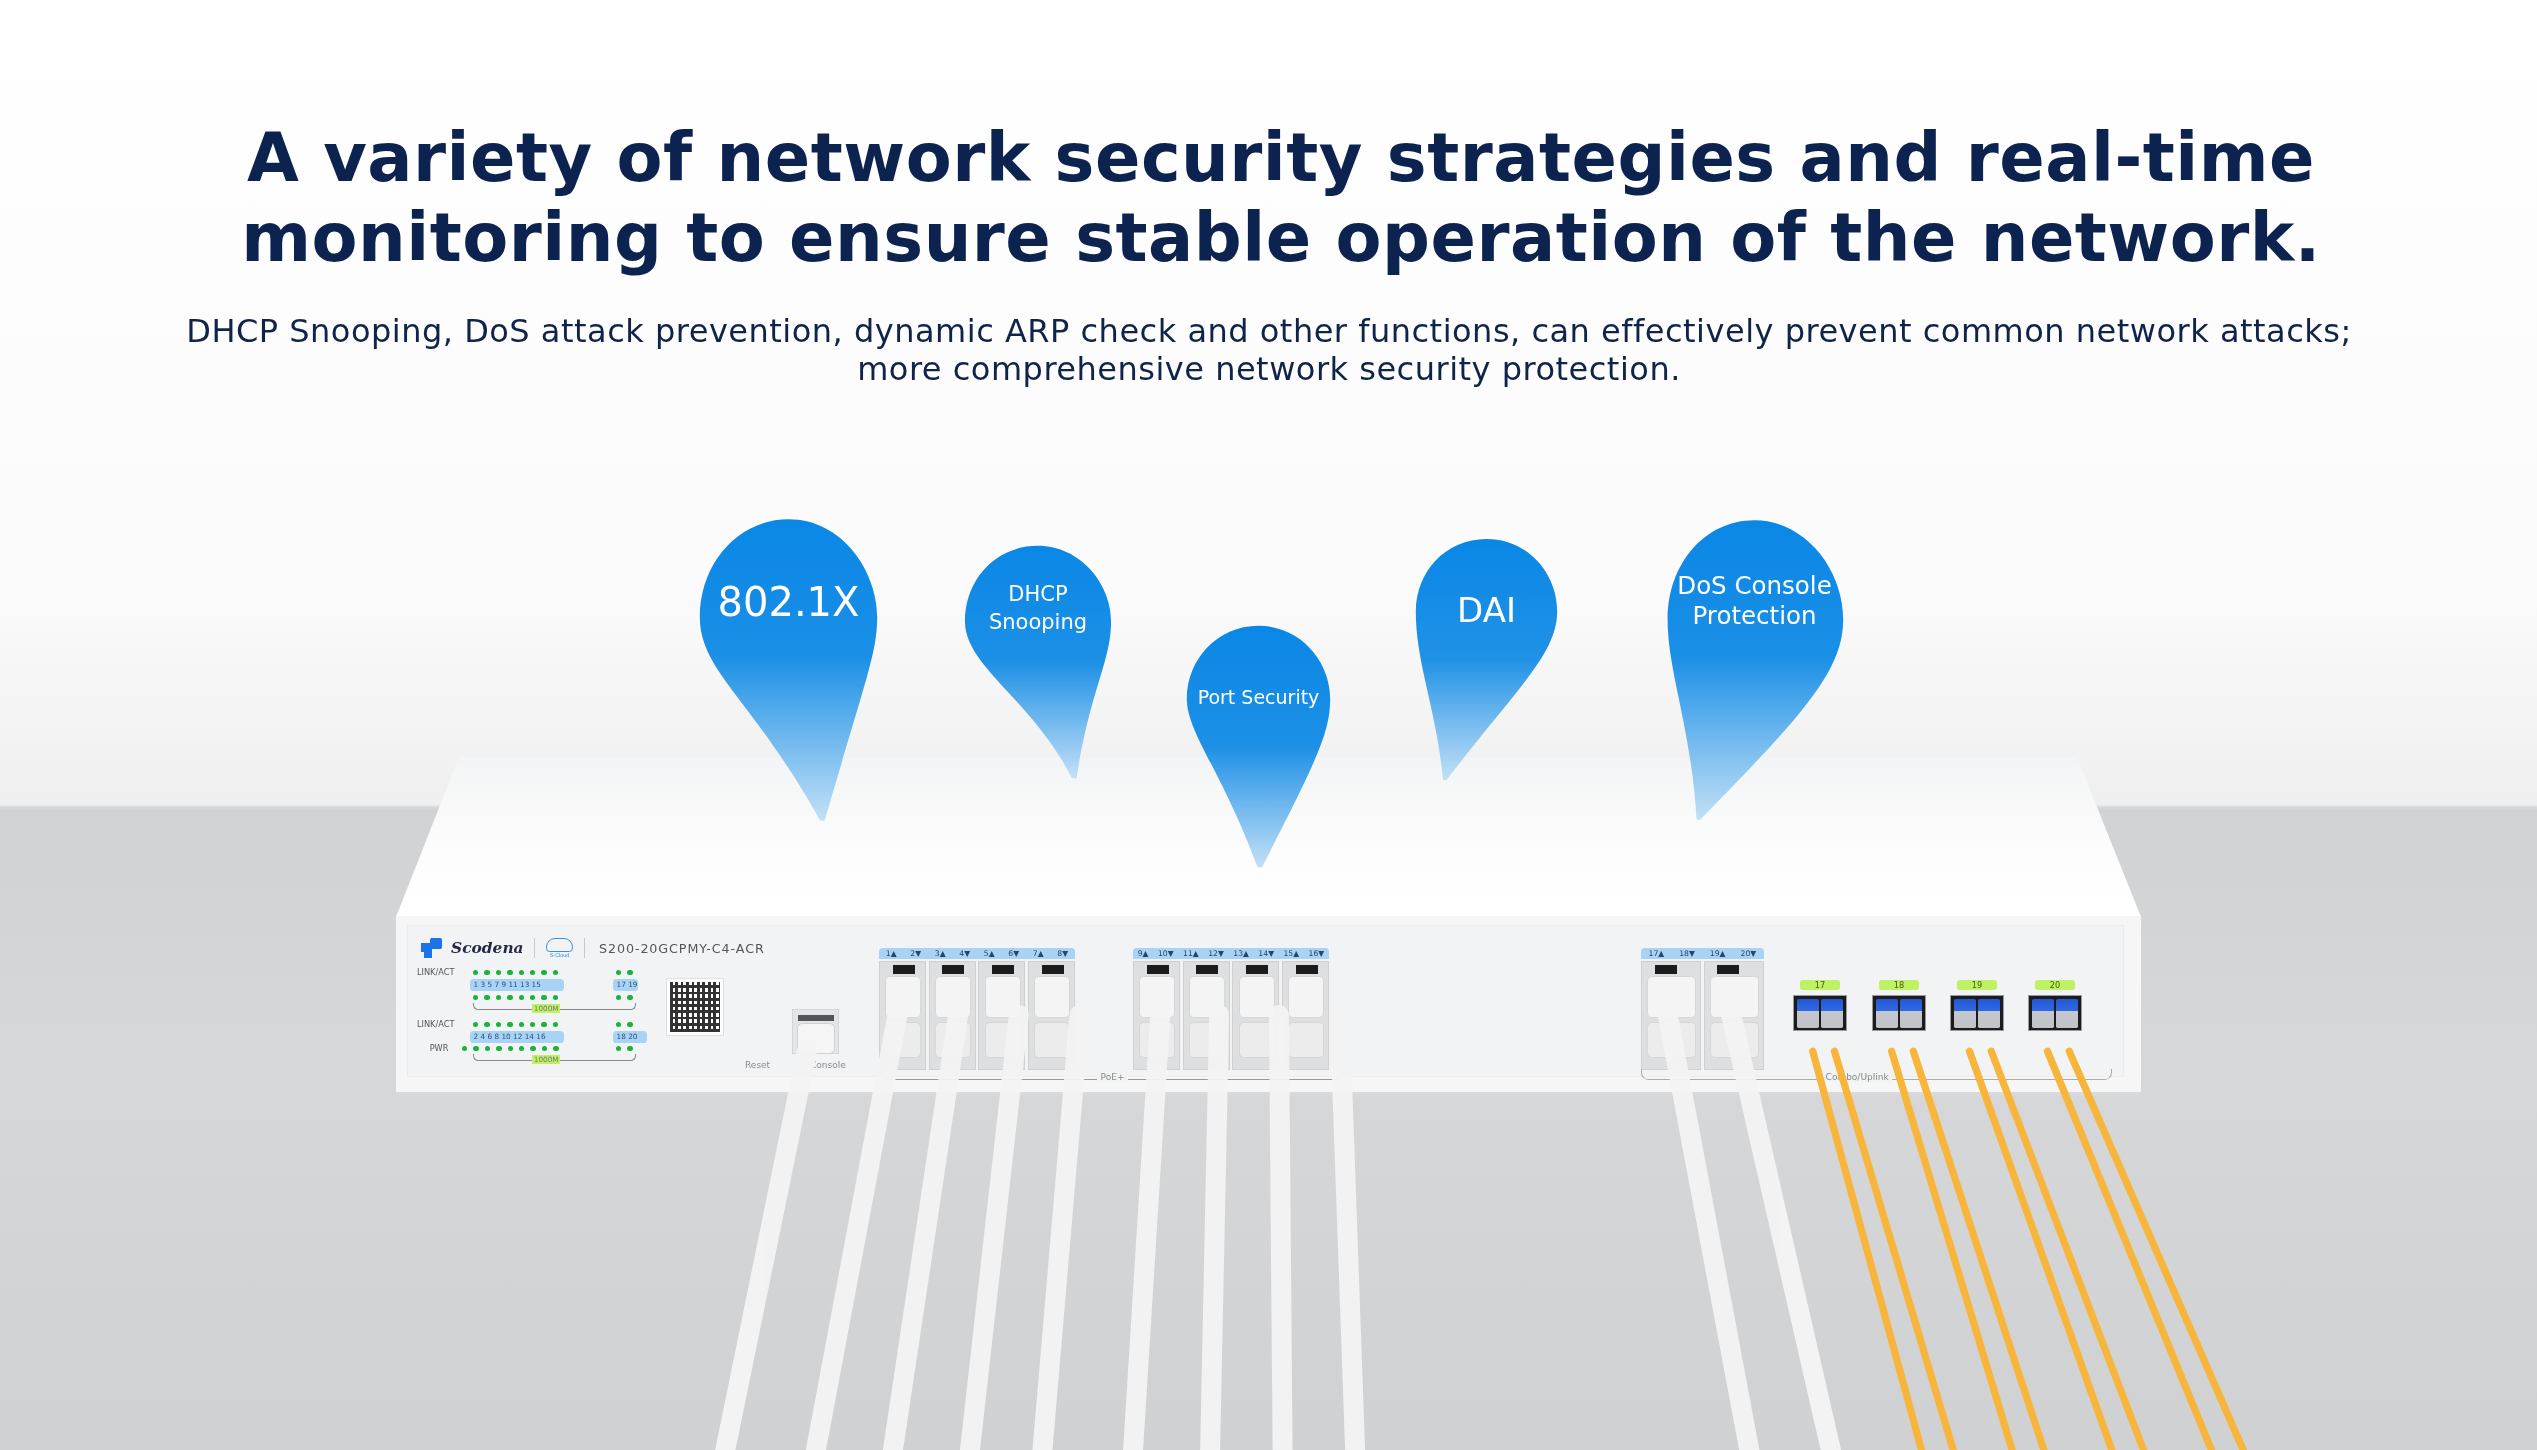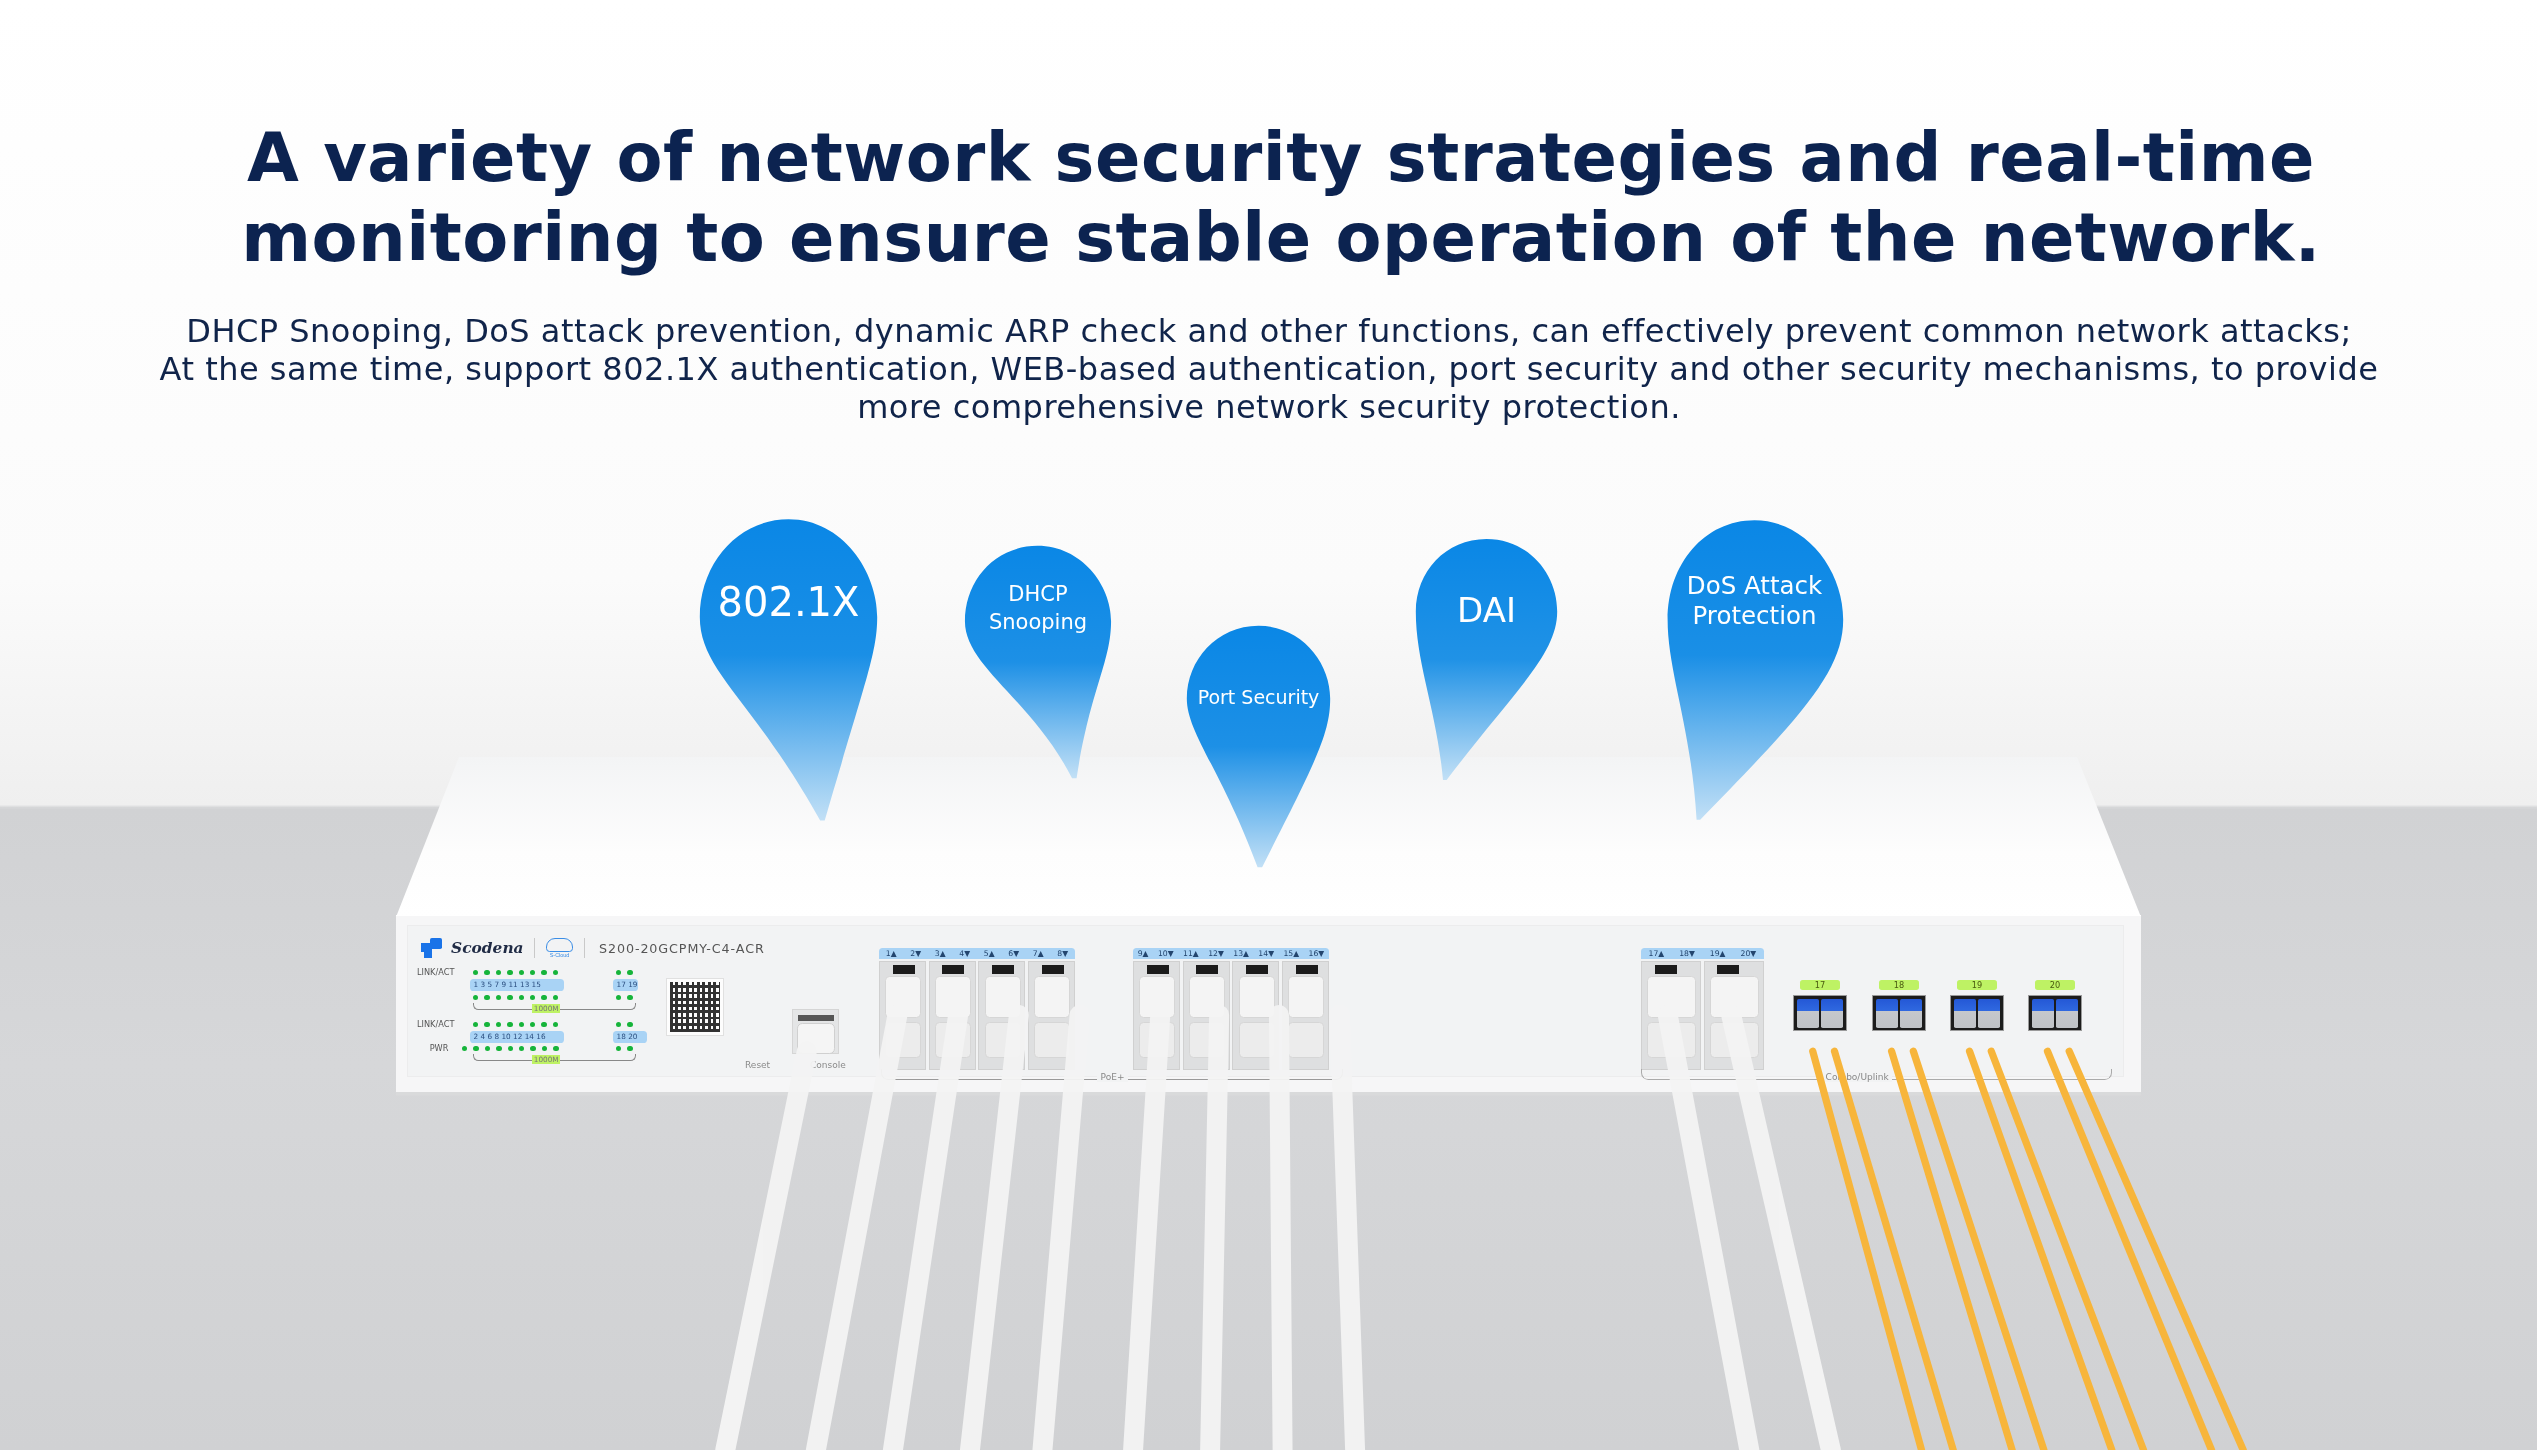--- a/index.html
+++ b/index.html
@@ -115,21 +115,20 @@
 
 <div class="floor"></div>
 
 <div class="hero">
   <div class="title">
     <div>A variety of network security strategies and real-time</div>
     <div>monitoring to ensure stable operation of the network.</div>
   </div>
   <div class="subtitle">
     <div>DHCP Snooping, DoS attack prevention, dynamic ARP check and other functions, can effectively prevent common network attacks;</div>
-    <div>At the same time, support 802.1X authentication, WEB-based authentication, port security and other security mechanisms, to provide</div>
     <div>more comprehensive network security protection.</div>
   </div>
 </div>
 
 <div class="sw-top"></div>
 <div class="sw-front">
   <div class="sw-panel">
     <div class="logo">
       <div class="logo-mark">
         <span style="left:0;top:5.4px;width:11px;height:9px;"></span>
@@ -432,17 +431,17 @@
     <defs>
         <linearGradient id="g5" x1="0" y1="0" x2="0" y2="1">
           <stop offset="0" stop-color="#0a87e6"></stop>
           <stop offset="0.45" stop-color="#1a8fe6"></stop>
           <stop offset="1" stop-color="#c2e0f6"></stop>
         </linearGradient>
       </defs>
     <path d="M100 2 C 155 2, 198 55, 198 112 C 198 170, 150 220, 40 333 L 36 333 C 30 230, 4 170, 4 112 C 4 50, 45 2, 100 2 Z" fill="url(#g5)"></path>
   </svg>
   <div class="pin-label" style="top:53px;font-size:24.5px;line-height:30px;">
-    <div>DoS Attack</div>
+    <div>DoS Console</div>
     <div>Protection</div>
   </div>
 </div>
 
 
 </body></html>

